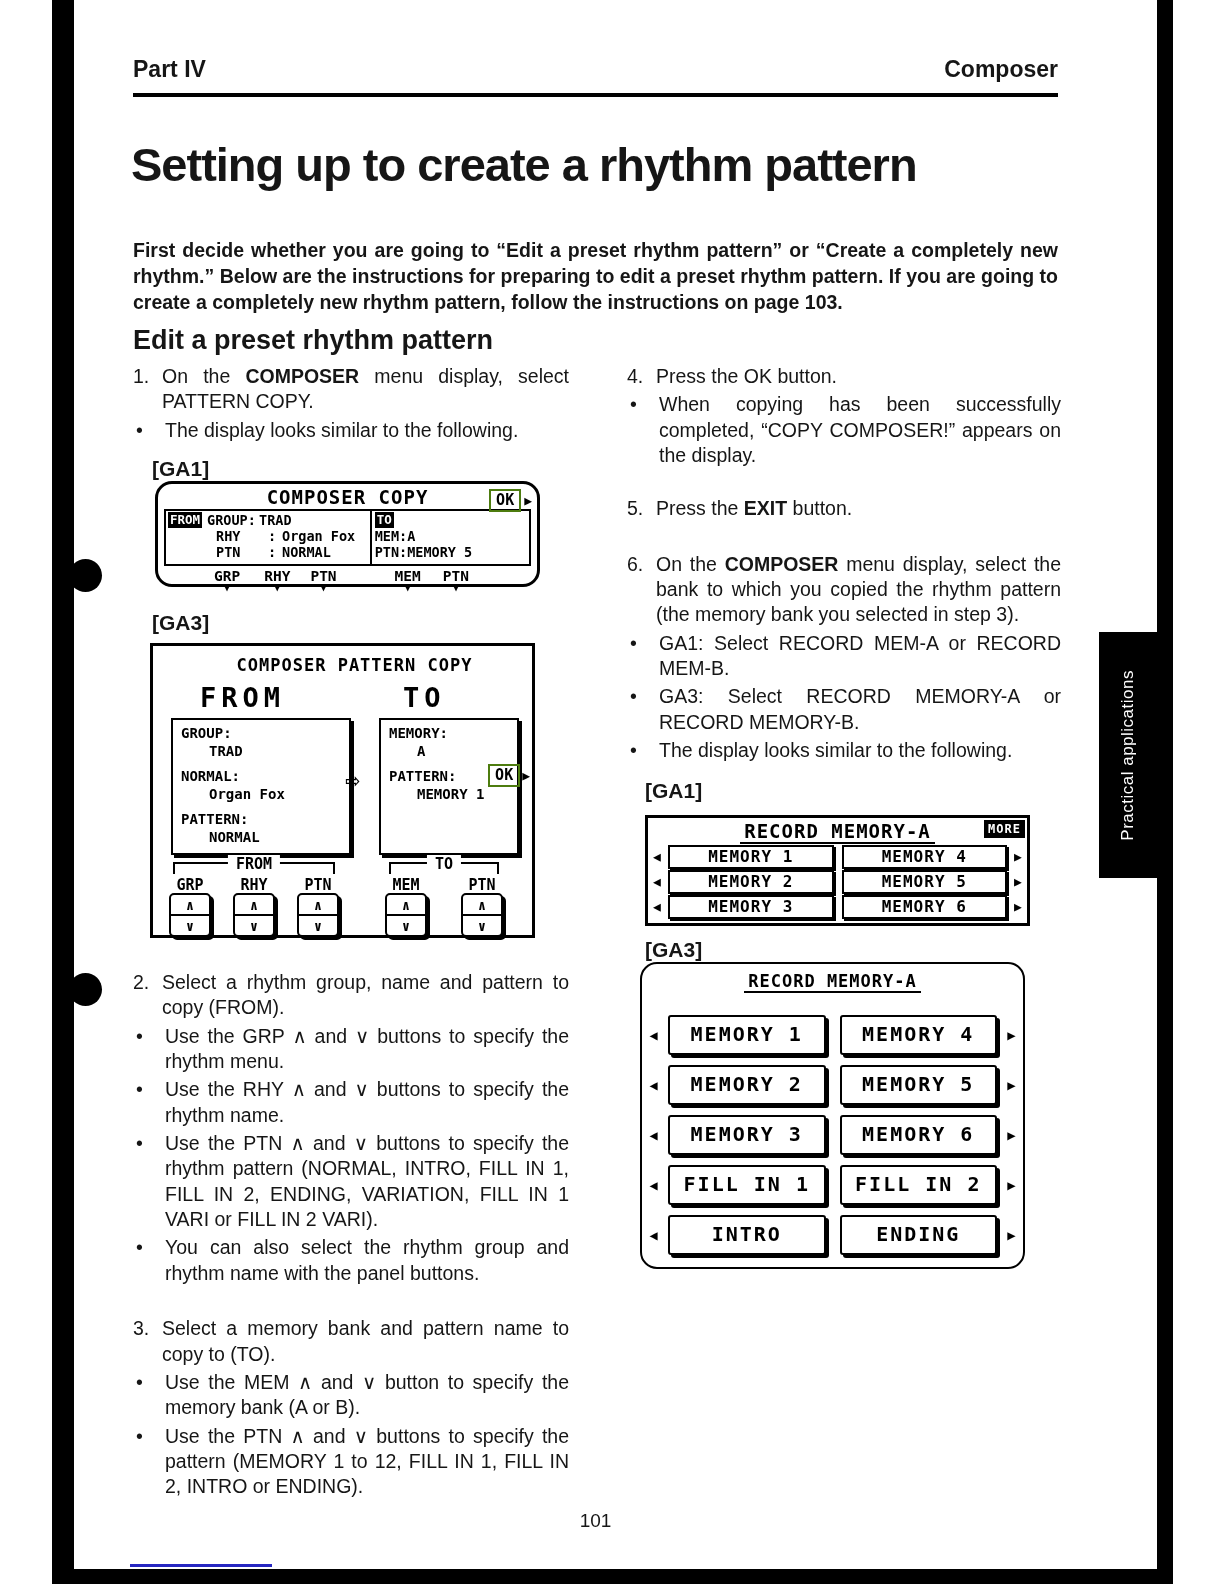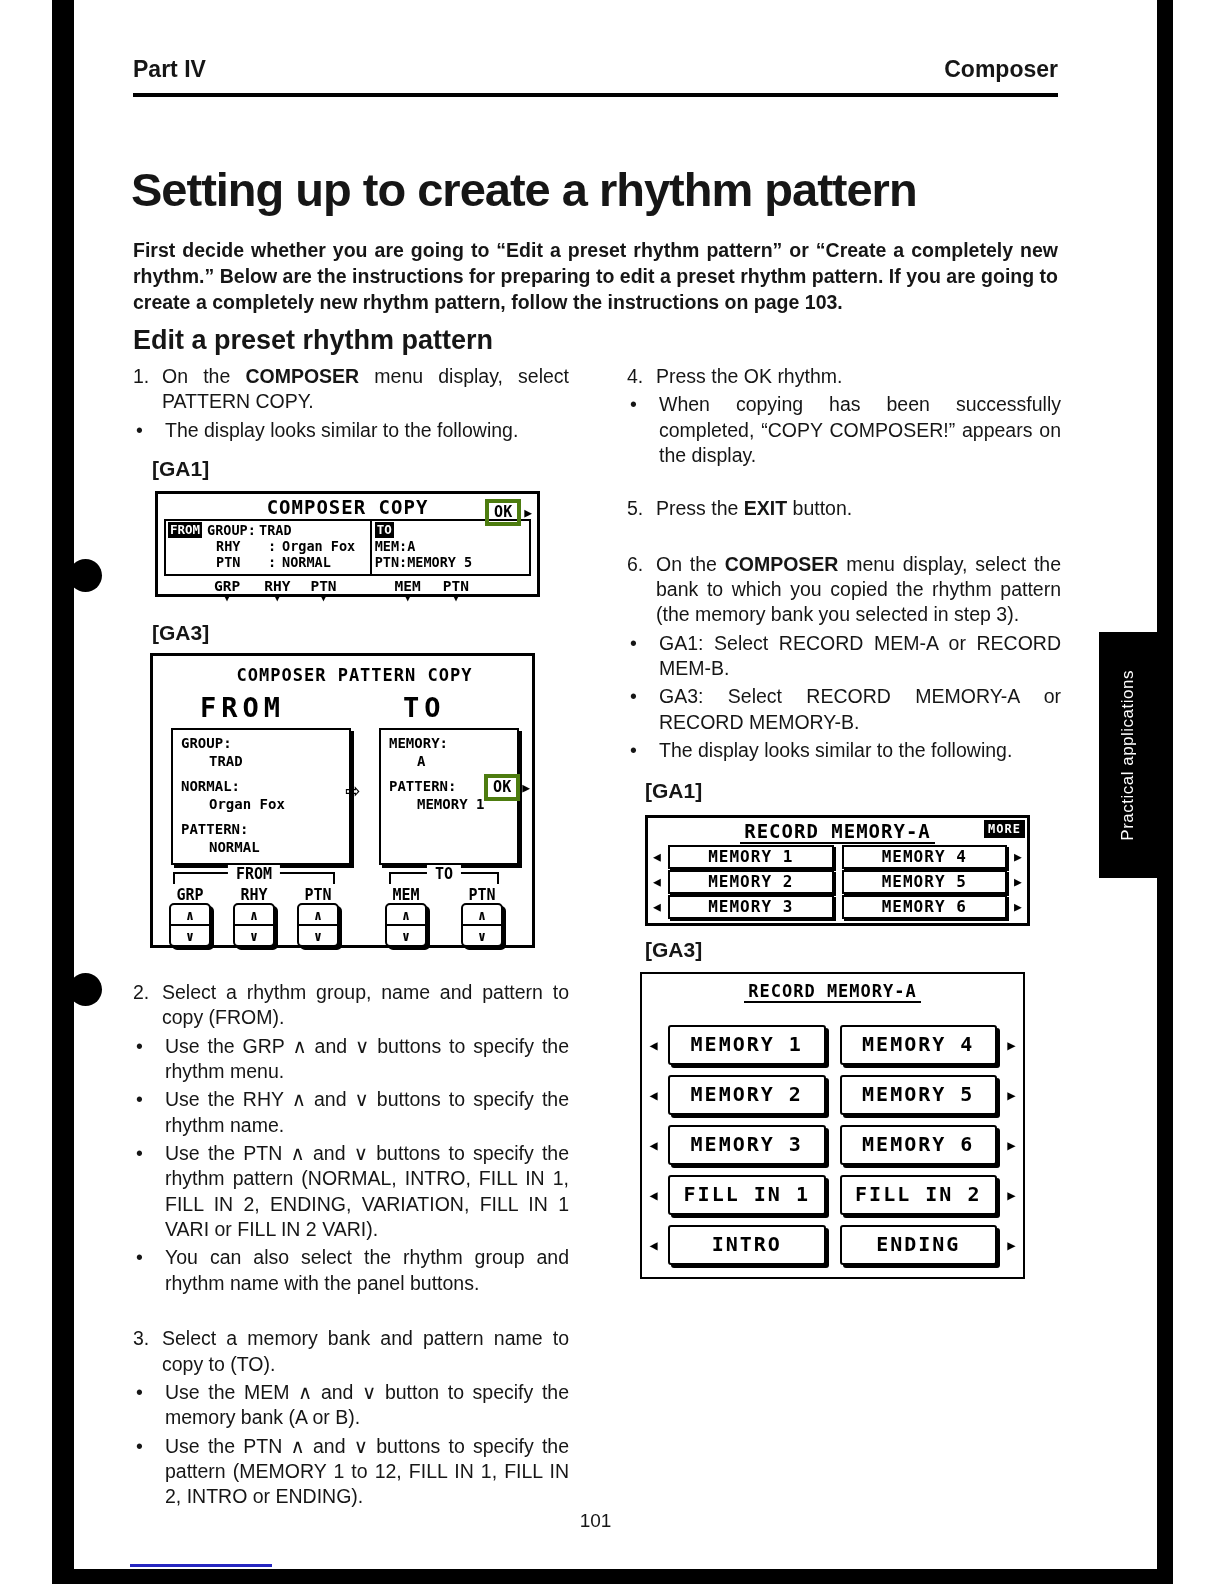--- a/index.html
+++ b/index.html
@@ -17,41 +17,41 @@
   .edge-bottom{ left:62px; top:1569px; width:1110px; height:15px; background:#000; }
   .blue-line  { left:130px; top:1564px; width:142px; height:3px; background:#2626c0; }
   .margin-dot { width:33px; height:33px; border-radius:50%; background:#000; left:69px; }
   .dot1 { top:559px; } .dot2 { top:973px; }
 
   
   .hdr-part    { left:133px; top:56px; font-size:23px; font-weight:bold; }
   .hdr-chapter { left:890px; top:56px; width:168px; text-align:right; font-size:23px; font-weight:bold; }
   .hdr-rule    { left:133px; top:93px; width:925px; height:4px; background:#000; }
 
-  .doc-title { left:131px; top:162px; width:930px; font-size:47px; font-weight:bold; letter-spacing:-1px; }
+  .doc-title { left:131px; top:137px; width:930px; font-size:47px; font-weight:bold; letter-spacing:-1px; }
   .intro { left:133px; top:238px; width:925px; font-size:19.5px; line-height:1.33; text-align:justify;font-weight:bold; }
   .section-h { left:133px; top:325px; font-size:27px; font-weight:bold; }
 
   .col { position:absolute; top:364px; }
   .col-left  { left:133px; width:436px; }
   .col-right { left:627px; width:434px; }
 
   .step { display:flex; font-size:19.5px; line-height:1.3; text-align:justify; }
   .step .num { flex:none; width:29px; }
   .step .body { flex:1; }
   .bullet { display:flex; font-size:19.5px; line-height:1.3; text-align:justify; margin-top:3px; }
   .bullet .dot { flex:none; width:29px; padding-left:3px; }
   .bullet .body { flex:1; }
   .b { font-weight:bold; }
 
   .ga-label { font-size:21px; font-weight:bold; }
 
   
   .lcd { font-family:"DejaVu Sans Mono", monospace; font-weight:bold; color:#000; background:#fff; box-sizing:border-box; }
-  .okbox { border:4px solid #4d7c0f; padding:0 5px; font-size:15px; line-height:19px; }
+  .okbox { border:2px solid #4d7c0f; padding:0 5px; font-size:15px; line-height:19px; }
   .tri { font-size:13px; }
 
   
   .cc { border:3px solid #000; width:385px; height:106px; position:relative; }
   .cc-title { text-align:center; font-size:19px; padding-top:2px; letter-spacing:1px; }
   .cc-ok { position:absolute; top:5px; right:5px; display:flex; align-items:center; gap:3px; }
   .cc-inner { border:2px solid #000; margin:1px 6px 0 6px; display:flex; height:53px; }
   .cc-from { flex:1.32; padding:1px 2px; font-size:13.5px; line-height:16px; }
   .cc-to   { flex:1; border-left:2px solid #000; padding:1px 3px; font-size:13.5px; line-height:16px; }
   .cc-row { display:flex; white-space:pre; }
@@ -102,21 +102,21 @@
   .r3-title { text-align:center; font-size:17px; letter-spacing:1px; }
   .r3-title .tt { border-bottom:2px solid #000; padding:0 4px; }
   .r3-row { display:flex; align-items:center; margin-top:10px; }
   .r3-row.first { margin-top:24px; }
   .r3-tri { width:15px; text-align:center; font-size:14px; }
   .r3-btn { flex:1; border:2.5px solid #000; box-shadow:3px 3px 0 #000; border-radius:3px; margin:0 7px; text-align:center; font-size:20px; height:36px; line-height:34px; letter-spacing:2px; background:#fff; }
 
   
   .side-tab { left:1099px; top:632px; width:58px; height:246px; background:#000; color:#fff; display:flex; align-items:center; justify-content:center; }
   .side-tab span { writing-mode:vertical-rl; transform:rotate(180deg); font-size:17px; letter-spacing:0.5px; }
-  .page-num { left:133px; top:1510px; width:925px; text-align:center; font-size:19px; } .mt8{margin-top:8px;} .mt10{margin-top:10px;} .mt12{margin-top:12px;}
+  .page-num { left:133px; top:1510px; width:925px; text-align:center; font-size:19px; } .mt8{margin-top:8px;} .mt10{border-radius:17px;} .mt12{margin-top:12px;}
   .mt14{margin-top:14px;} .mt16{margin-top:16px;} .mt18{margin-top:18px;}
   .mt24{margin-top:24px;} .mt28{margin-top:28px;} .mt30{margin-top:30px;} .mt32{margin-top:32px;}
   .ml13{margin-left:13px;} .ml17{margin-left:17px;} .ml18{margin-left:18px;} .ml19{margin-left:19px;} .ml22{margin-left:22px;}
   .note { font-size:19.5px; line-height:1.3; text-align:justify; }
 </style>
 </head>
 <body>
 
 <div class="abs edge-left"></div>
 <div class="abs edge-right"></div>
@@ -312,21 +312,21 @@
   <div class="bullet">
       <span class="dot">•</span>
       <span class="body">Use the PTN ∧ and ∨ buttons to specify the pattern (MEMORY 1 to 12, FILL IN 1, FILL IN 2, INTRO or ENDING).</span>
     </div>
 </div>
 
 <div class="col col-right">
 
   <div class="step">
     <span class="num">4.</span>
-    <span class="body">Press the OK rhythm.</span>
+    <span class="body">Press the OK button.</span>
   </div>
   <div class="bullet">
       <span class="dot">•</span>
       <span class="body">When copying has been successfully completed, “COPY COMPOSER!” appears on the display.</span>
     </div>
 
   <div class="step mt28">
     <span class="num">5.</span>
     <span class="body"><span>Press the </span><span class="b">EXIT</span><span> button.</span></span>
   </div>

